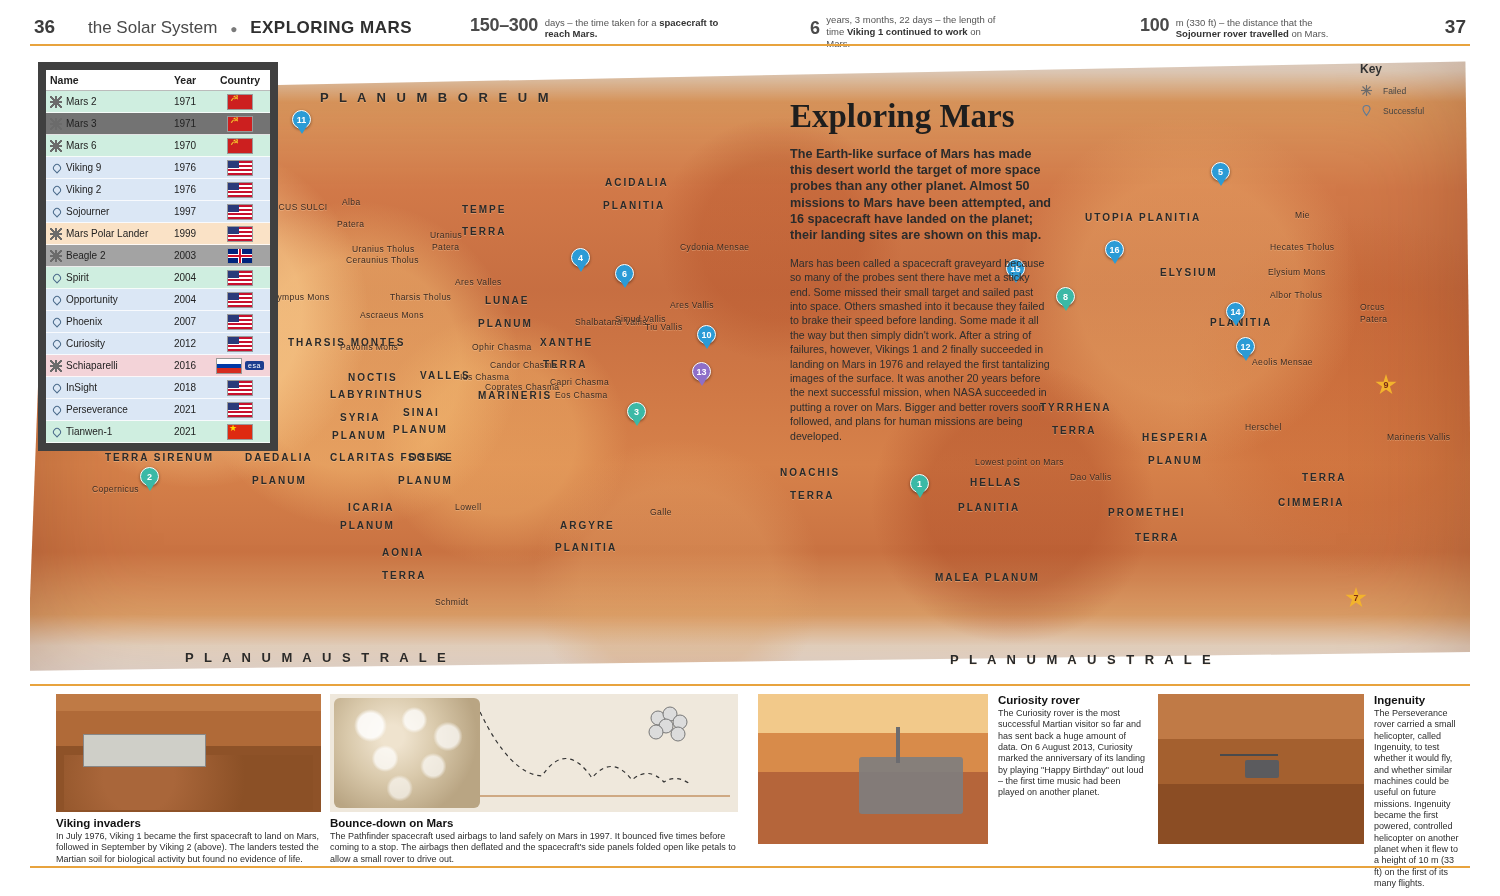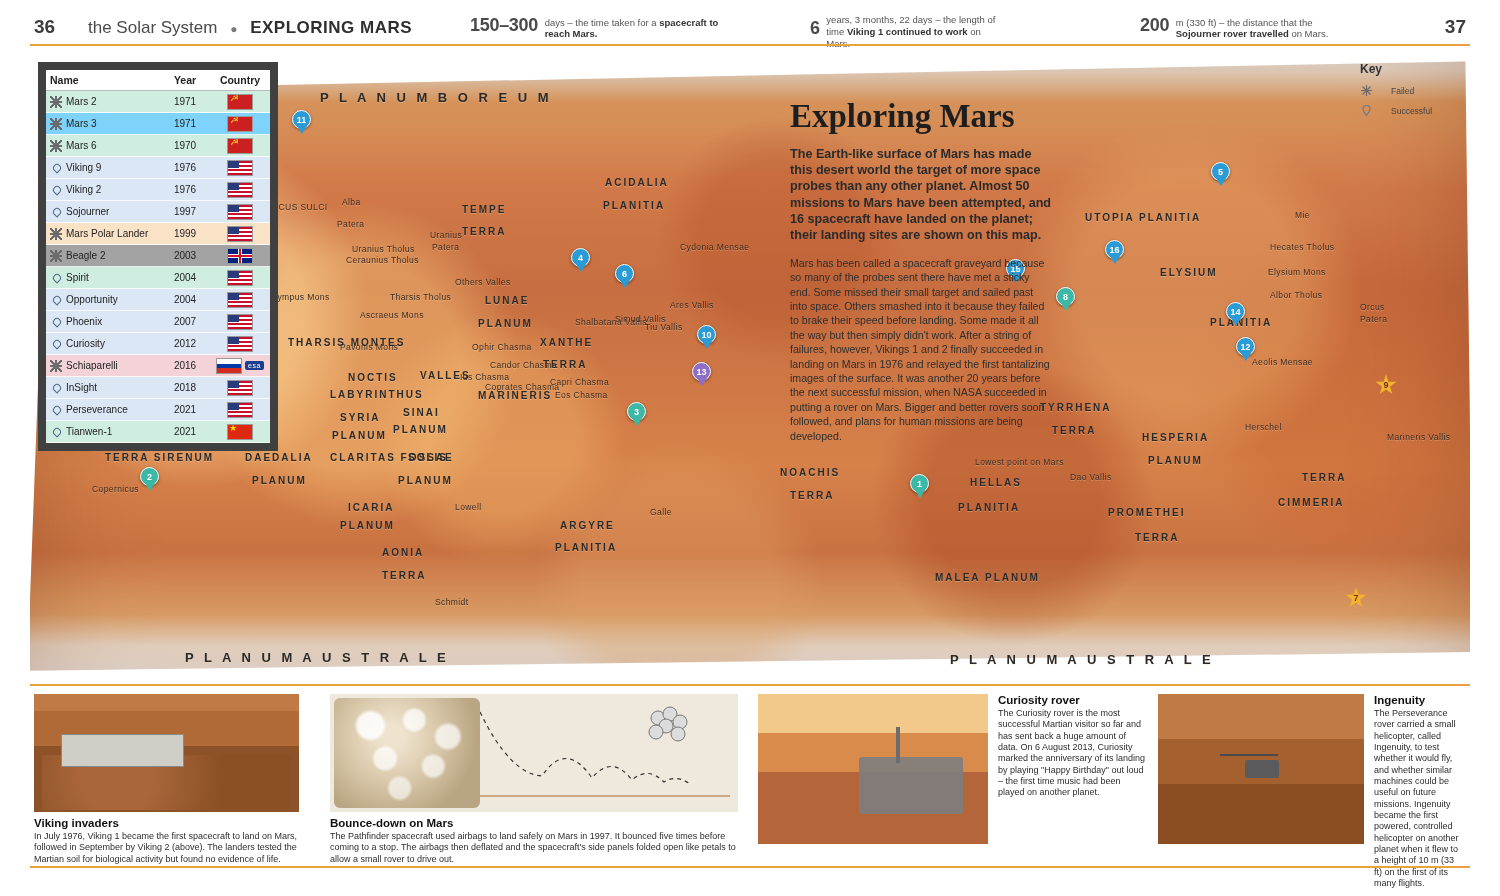--- a/index.html
+++ b/index.html
@@ -143,37 +143,37 @@
       linear-gradient(0deg,transparent 42%,#cf142b 42% 58%,transparent 58%);
   }
   .flag.ru{background:linear-gradient(180deg,#fff 0 33%,#0039a6 33% 66%,#d52b1e 66% 100%);}
   .flag.cn{background:#de2910;}
   .flag.cn:after{content:"★";position:absolute;left:1px;top:-2px;font-size:9px;color:#ffde00;}
   .esa{display:inline-block;background:#1b3d8f;color:#fff;font-size:7px;padding:1px 3px;border-radius:2px;margin-left:3px;letter-spacing:.5px;}
 
   
   .key{position:absolute;right:52px;top:62px;width:88px;font-size:9px;color:#333;}
   .key .kt{font-size:12px;font-weight:bold;color:#333;margin-bottom:8px;}
-  .key .krow{display:flex;align-items:center;gap:18px;margin-bottom:7px;font-size:8.5px;color:#444;}
+  .key .krow{display:flex;align-items:center;gap:10px;margin-bottom:7px;font-size:8.5px;color:#444;}
   .key .kic{width:13px;height:13px;position:relative;flex:0 0 13px;}
 
   
   .article{position:absolute;left:790px;top:100px;width:262px;color:#2c2c2c;}
   .art-title{font-size:33px;font-weight:bold;color:#1e1e1e;margin:0 0 10px 0;line-height:1;font-family:"Liberation Serif", serif;}
   .art-intro{font-size:12.6px;line-height:1.3;font-weight:bold;color:#2b2b2b;margin-bottom:12px;}
   .art-body{font-size:10.6px;line-height:1.36;color:#2e2e2e;}
 
   
   .bottom{position:absolute;left:30px;top:684px;width:1440px;height:180px;border-top:2px solid #e8a33d;border-bottom:2px solid #e8a33d;}
   .panel{position:absolute;top:8px;height:162px;}
   .panel .ph{width:100%;height:110px;overflow:hidden;position:relative;}
   .pn-title{font-size:11.5px;font-weight:bold;color:#111;margin:5px 0 2px 0;}
   .pn-text{font-size:9px;line-height:1.26;color:#2d2d2d;}
 
-  .p1{left:4px;width:265px;}
+  .p1{left:26px;width:265px;}
   .p1 .ph{height:118px;background:
      linear-gradient(180deg,#bf7a45 0 14%, #b06a38 14% 44%, #8e5228 44% 100%);}
   .p1 .ph:after{content:"";position:absolute;left:10%;top:34%;width:46%;height:26%;background:#cfcfc8;border:1px solid #888;}
   .p1 .ph:before{content:"";position:absolute;left:3%;top:52%;width:94%;height:46%;
      background:radial-gradient(circle at 30% 40%, #a9663a 0 20%, #8b5026 60%);}
 
   .p2{left:300px;width:408px;}
   .p2 .ph{height:118px;background:#efe8dc;}
   .p2 .bag{position:absolute;left:4px;top:4px;width:146px;height:110px;
      background:radial-gradient(circle at 40% 35%, #efe3ce 0 10%, #d9c9ab 40%, #b9a583 75%);
@@ -225,21 +225,21 @@
         <span>days</span><span> – the time taken for a </span><span class="b">spacecraft to reach Mars.</span>
       </span>
     </div>
     <div class="fact" id="fact2">
       <span class="big">6</span>
       <span class="t">
         <span>years, 3 months, 22 days</span><span> – the length of time </span><span class="b">Viking 1 continued to work</span><span> on Mars.</span>
       </span>
     </div>
     <div class="fact" id="fact3">
-      <span class="big">200</span>
+      <span class="big">100</span>
       <span class="t">
         <span>m (330 ft)</span><span> – the distance that the </span><span class="b">Sojourner rover travelled</span><span> on Mars.</span>
       </span>
     </div>
     <div class="hdr-rule"></div>
   </div>
 
   <div class="mapwrap">
     <div class="map-bg2"></div>
     <div class="map-tex"></div>
@@ -295,21 +295,21 @@
         <div class="maplabel" style="left: 1180px; top: 265px;">PLANITIA</div>
       </div>
     <div id="map-features">
         <div class="maplabel small" style="left: 312px; top: 145px;">Alba</div>
         <div class="maplabel small" style="left: 307px; top: 167px;">Patera</div>
         <div class="maplabel small" style="left: 322px; top: 192px;">Uranius Tholus</div>
         <div class="maplabel small" style="left: 316px; top: 203px;">Ceraunius Tholus</div>
         <div class="maplabel small" style="left: 400px; top: 178px;">Uranius</div>
         <div class="maplabel small" style="left: 402px; top: 190px;">Patera</div>
         <div class="maplabel small" style="left: 238px; top: 150px;">LYCUS SULCI</div>
-        <div class="maplabel small" style="left: 425px; top: 225px;">Others Valles</div>
+        <div class="maplabel small" style="left: 425px; top: 225px;">Ares Valles</div>
         <div class="maplabel small" style="left: 230px; top: 240px;">A'Olympus Mons</div>
         <div class="maplabel small" style="left: 360px; top: 240px;">Tharsis Tholus</div>
         <div class="maplabel small" style="left: 330px; top: 258px;">Ascraeus Mons</div>
         <div class="maplabel small" style="left: 310px; top: 290px;">Pavonis Mons</div>
         <div class="maplabel small" style="left: 170px; top: 320px;">Arsia Mons</div>
         <div class="maplabel small" style="left: 442px; top: 290px;">Ophir Chasma</div>
         <div class="maplabel small" style="left: 460px; top: 308px;">Candor Chasma</div>
         <div class="maplabel small" style="left: 430px; top: 320px;">Ius Chasma</div>
         <div class="maplabel small" style="left: 455px; top: 330px;">Coprates Chasma</div>
         <div class="maplabel small" style="left: 520px; top: 325px;">Capri Chasma</div>
@@ -410,21 +410,21 @@
           <tr style="background: rgb(207, 238, 224);">
             <td>
               <span class="tname">
                 <span class="mini failstar"></span>
                 <span>Mars 2</span>
               </span>
             </td>
             <td class="yr">1971</td>
             <td class="ct"><span class="flag su"></span></td>
           </tr>
-          <tr style="background: #7dd3fc;">
+          <tr style="background: #737373;">
             <td>
               <span class="tname">
                 <span class="mini failstar"></span>
                 <span>Mars 3</span>
               </span>
             </td>
             <td class="yr">1971</td>
             <td class="ct"><span class="flag su"></span></td>
           </tr>
           <tr style="background: rgb(207, 238, 224);">

